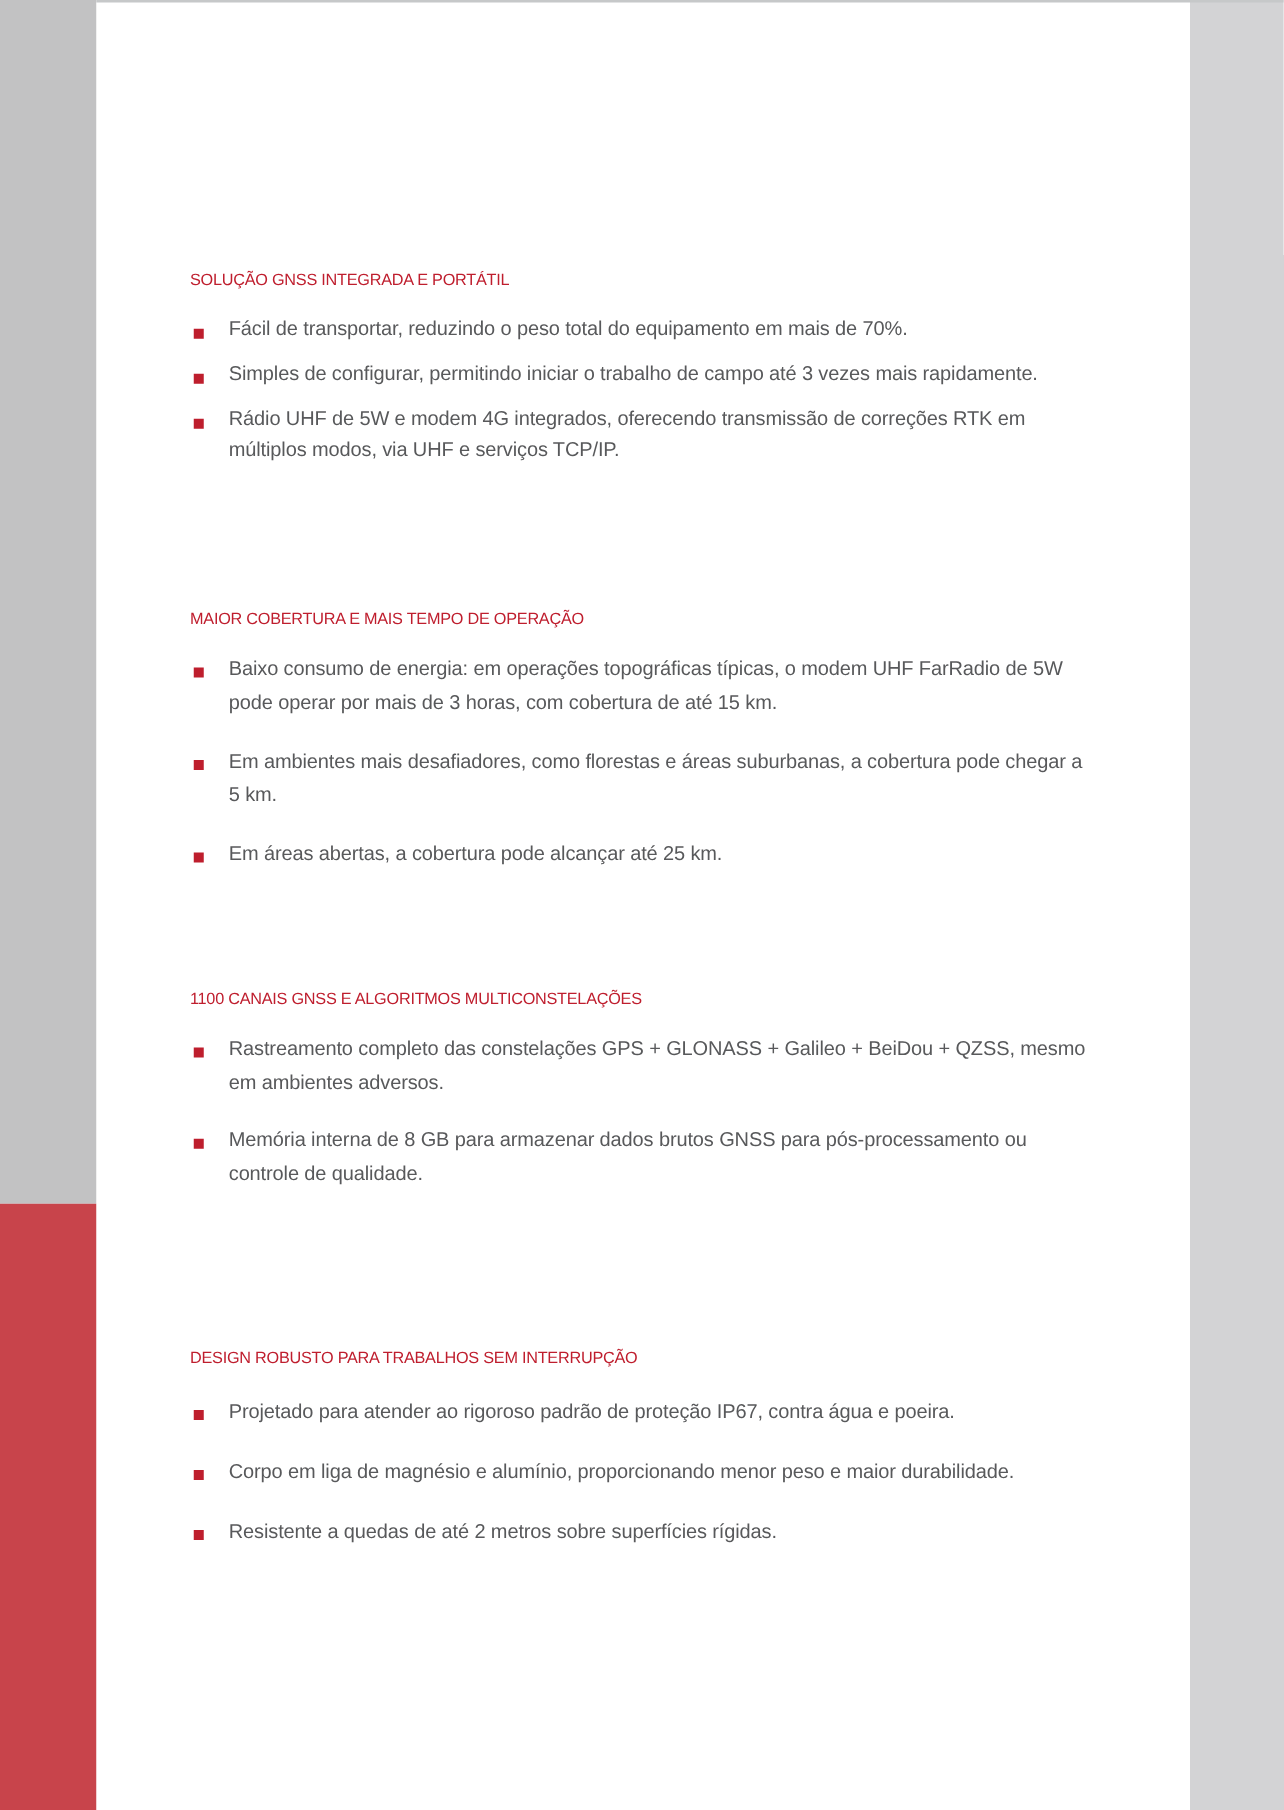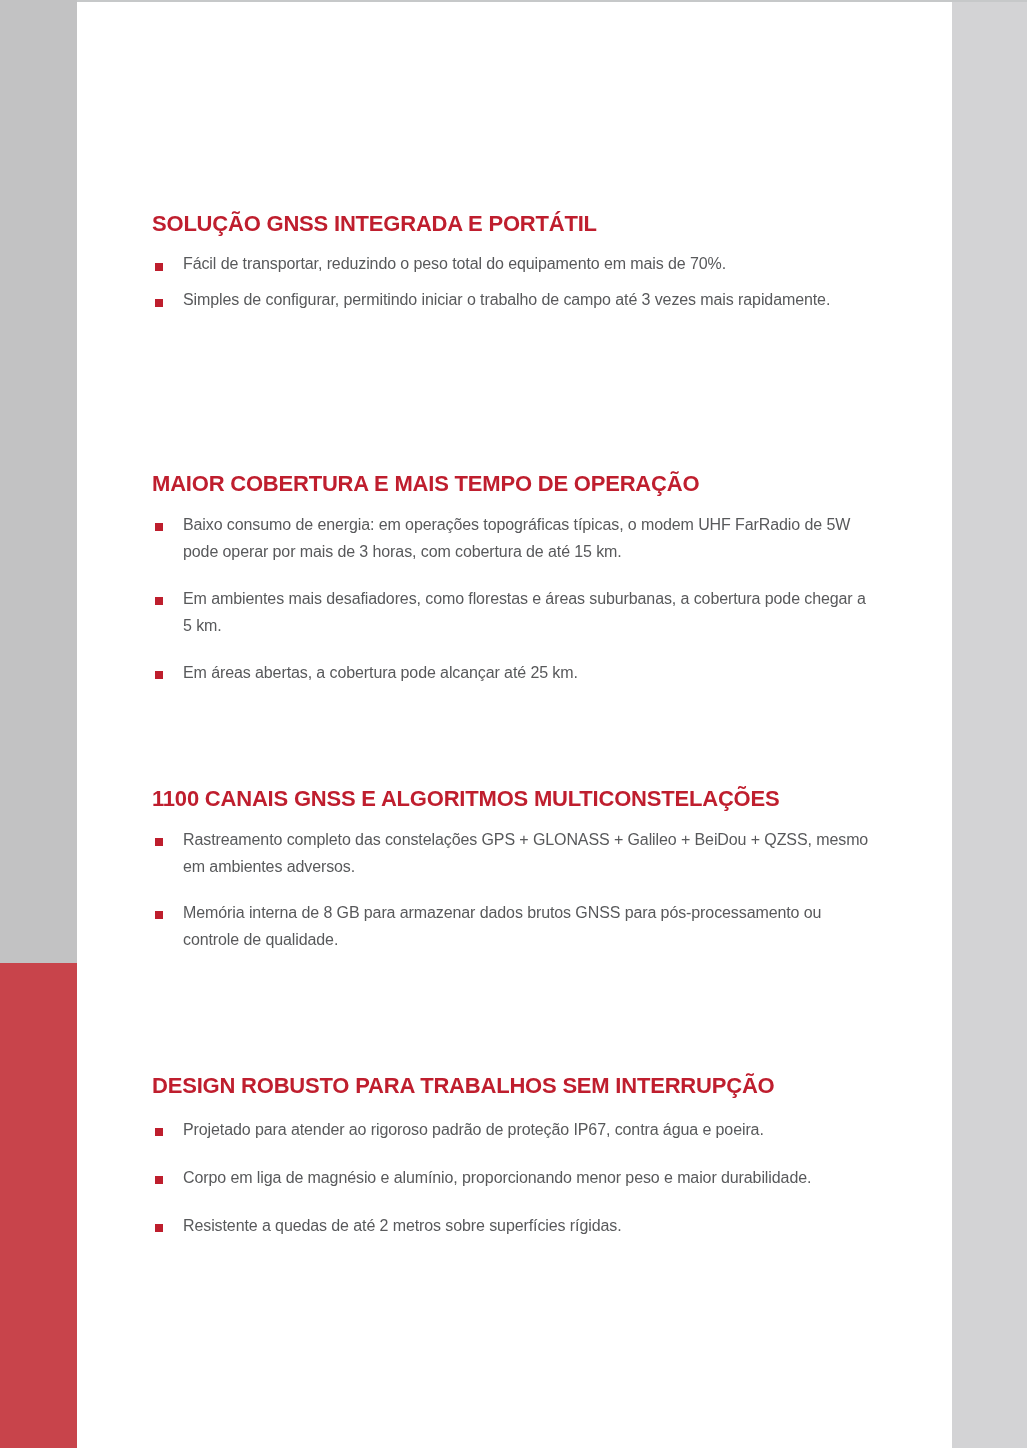--- a/index.html
+++ b/index.html
@@ -36,26 +36,26 @@
   .top-edge-line{
     position:absolute;left:77px;right:0;top:0;height:2px;
     background:var(--top-edge-line);
   }
   
   .section{
     position:absolute;left:152px;width:724px;
     --lh:27px;--gap:20px;--title-mb:15px;
   }
   .section-1{top:212px;--lh:25px;--gap:11px;}
-  .section-2{top:472px;}
+  .section-2{top:483px;}
   .section-3{top:787px;--gap:19px;}
   .section-4{top:1074px;--title-mb:18px;--gap:21px;}
   .section h2{
     margin:0 0 var(--title-mb) 0;
-    font-size:22px;font-weight:bold;line-height:24px;
+    font-size:13px;font-weight:normal;line-height:24px;
     letter-spacing:-0.2px;
     color:var(--heading-red);
   }
   .section ul{
     list-style:none;margin:0;padding:0;
   }
   .section li{
     position:relative;
     padding-left:31px;
     margin:0 0 var(--gap) 0;
@@ -80,20 +80,24 @@
 <div class="section section-1">
   <h2>SOLUÇÃO GNSS INTEGRADA E PORTÁTIL</h2>
   <ul>
     <li>
       <span class="bullet-square"></span>
       <span>Fácil de transportar, reduzindo o peso total do equipamento em mais de 70%.</span>
     </li>
     <li>
       <span class="bullet-square"></span>
       <span>Simples de configurar, permitindo iniciar o trabalho de campo até 3 vezes mais rapidamente.</span>
+    </li>
+    <li>
+      <span class="bullet-square"></span>
+      <span>Rádio UHF de 5W e modem 4G integrados, oferecendo transmissão de correções RTK em múltiplos modos, via UHF e serviços TCP/IP.</span>
     </li>
   </ul>
 </div>
 
 <div class="section section-2">
   <h2>MAIOR COBERTURA E MAIS TEMPO DE OPERAÇÃO</h2>
   <ul>
     <li>
       <span class="bullet-square"></span>
       <span>Baixo consumo de energia: em operações topográficas típicas, o modem UHF FarRadio de 5W pode operar por mais de 3 horas, com cobertura de até 15 km.</span>

